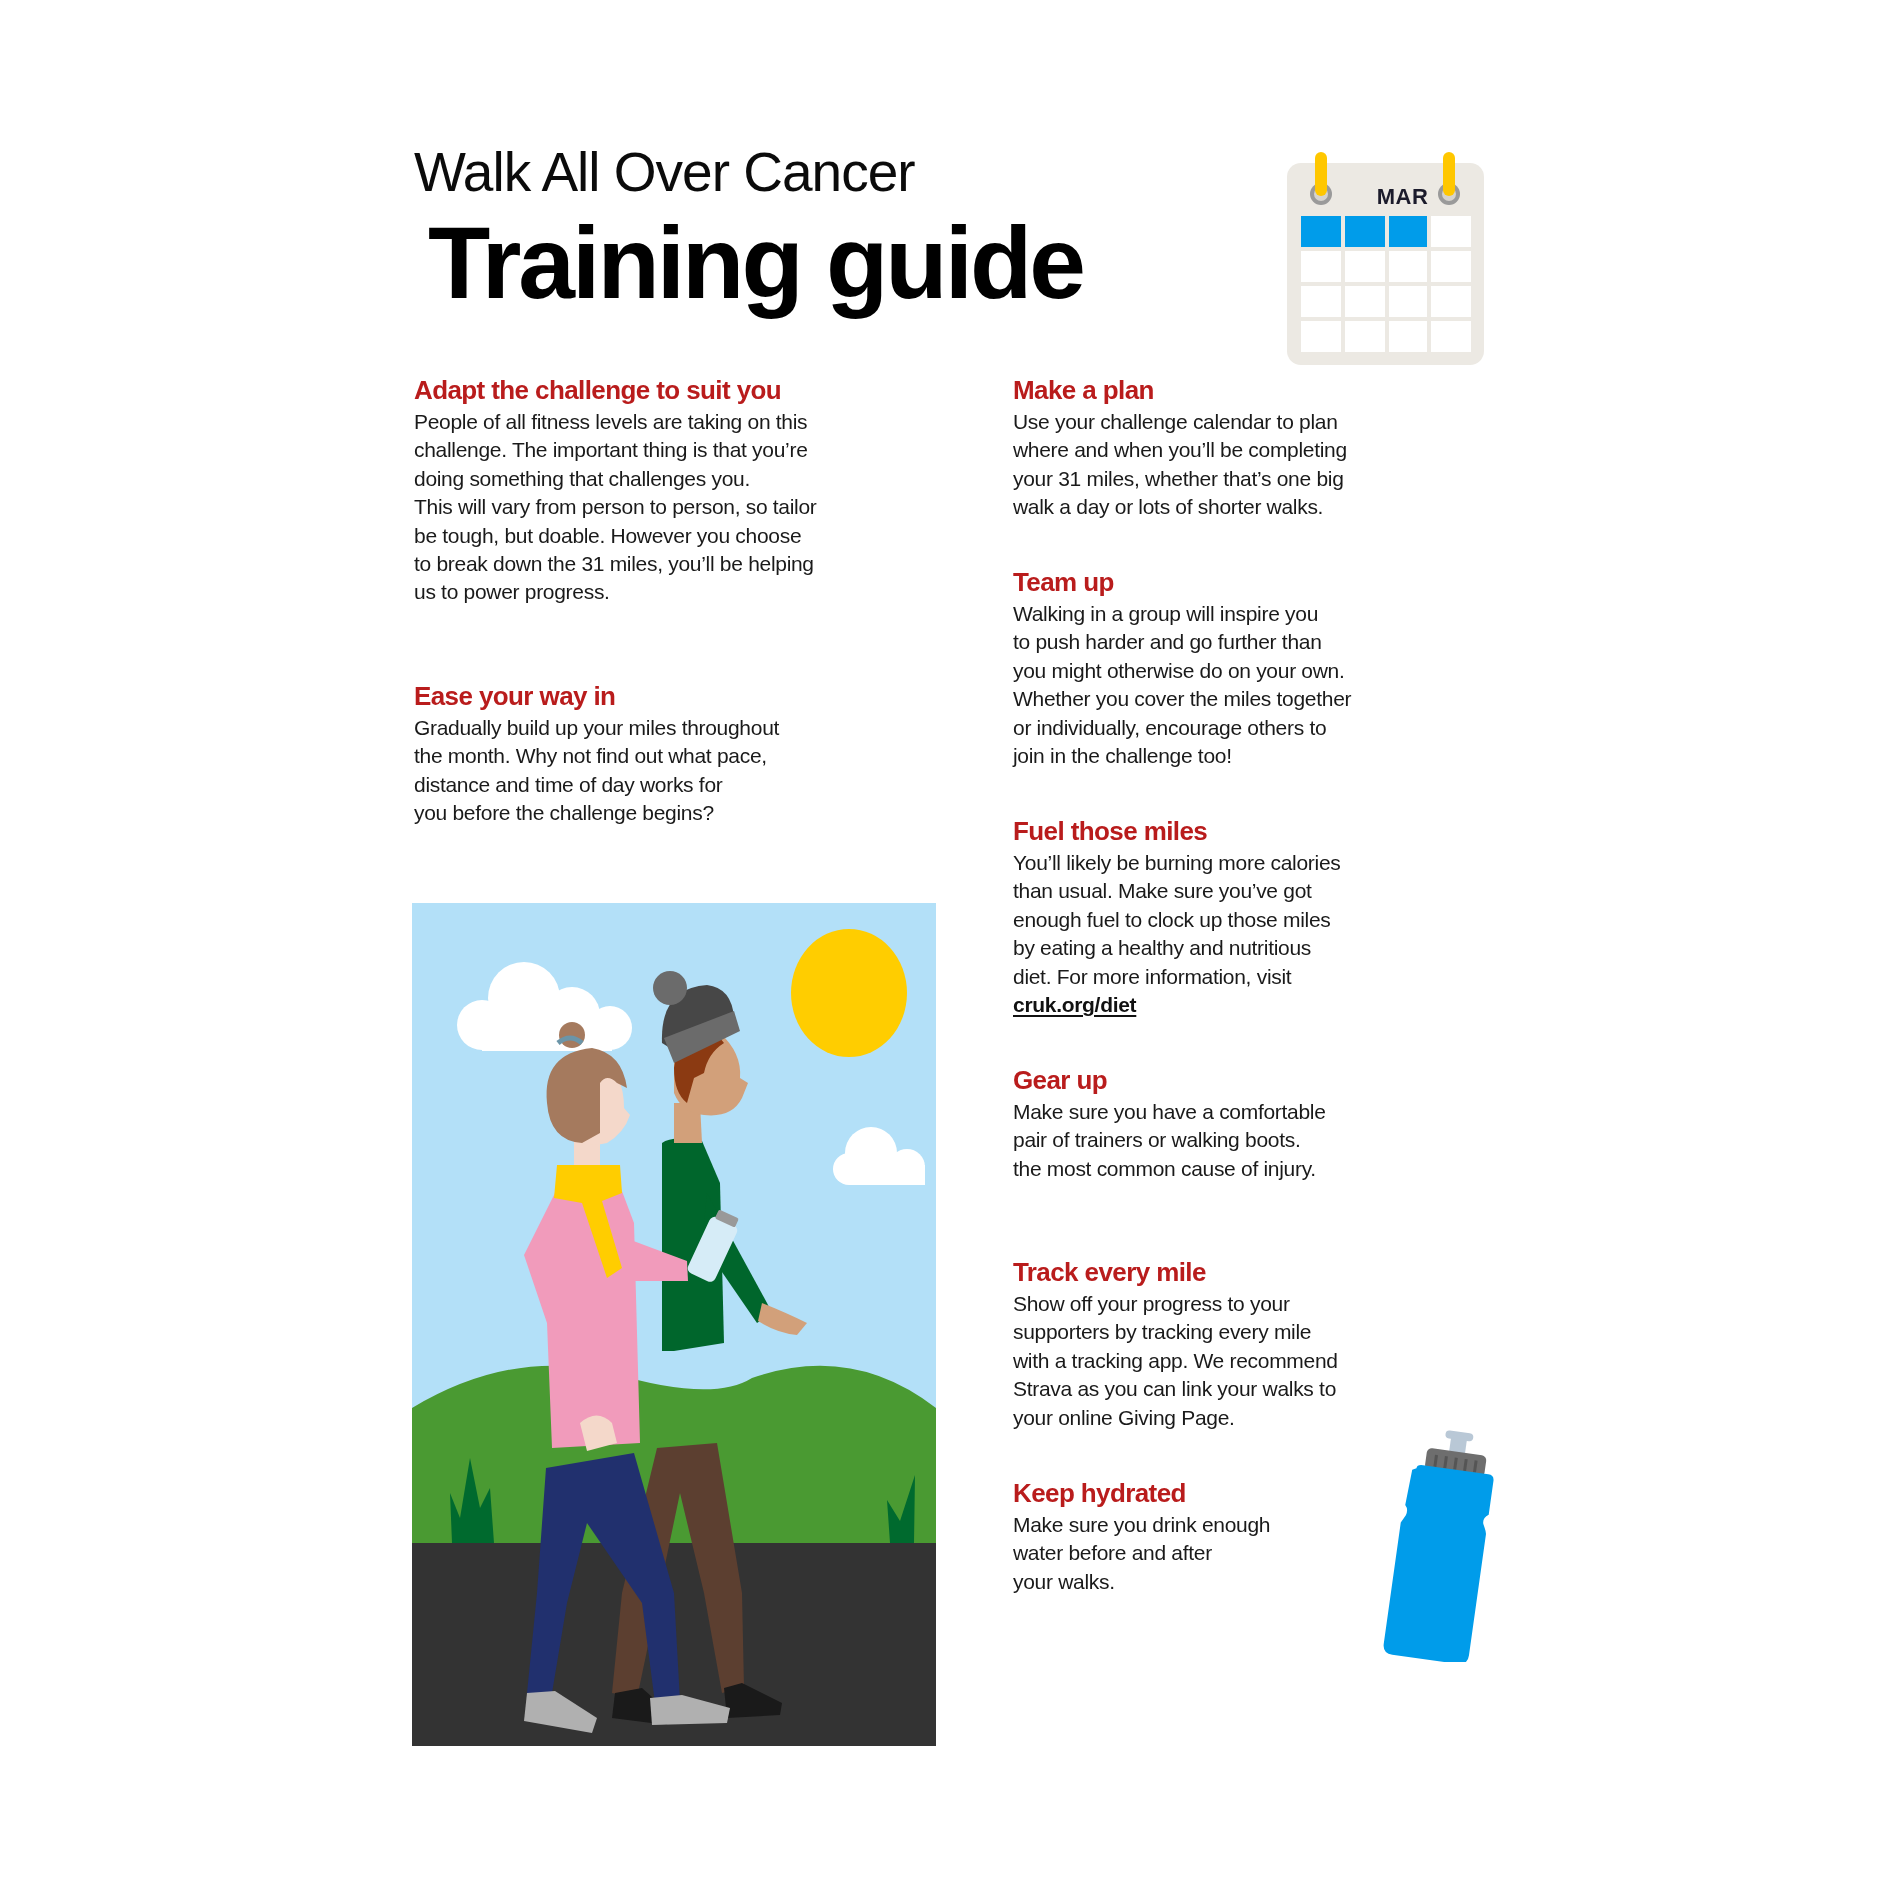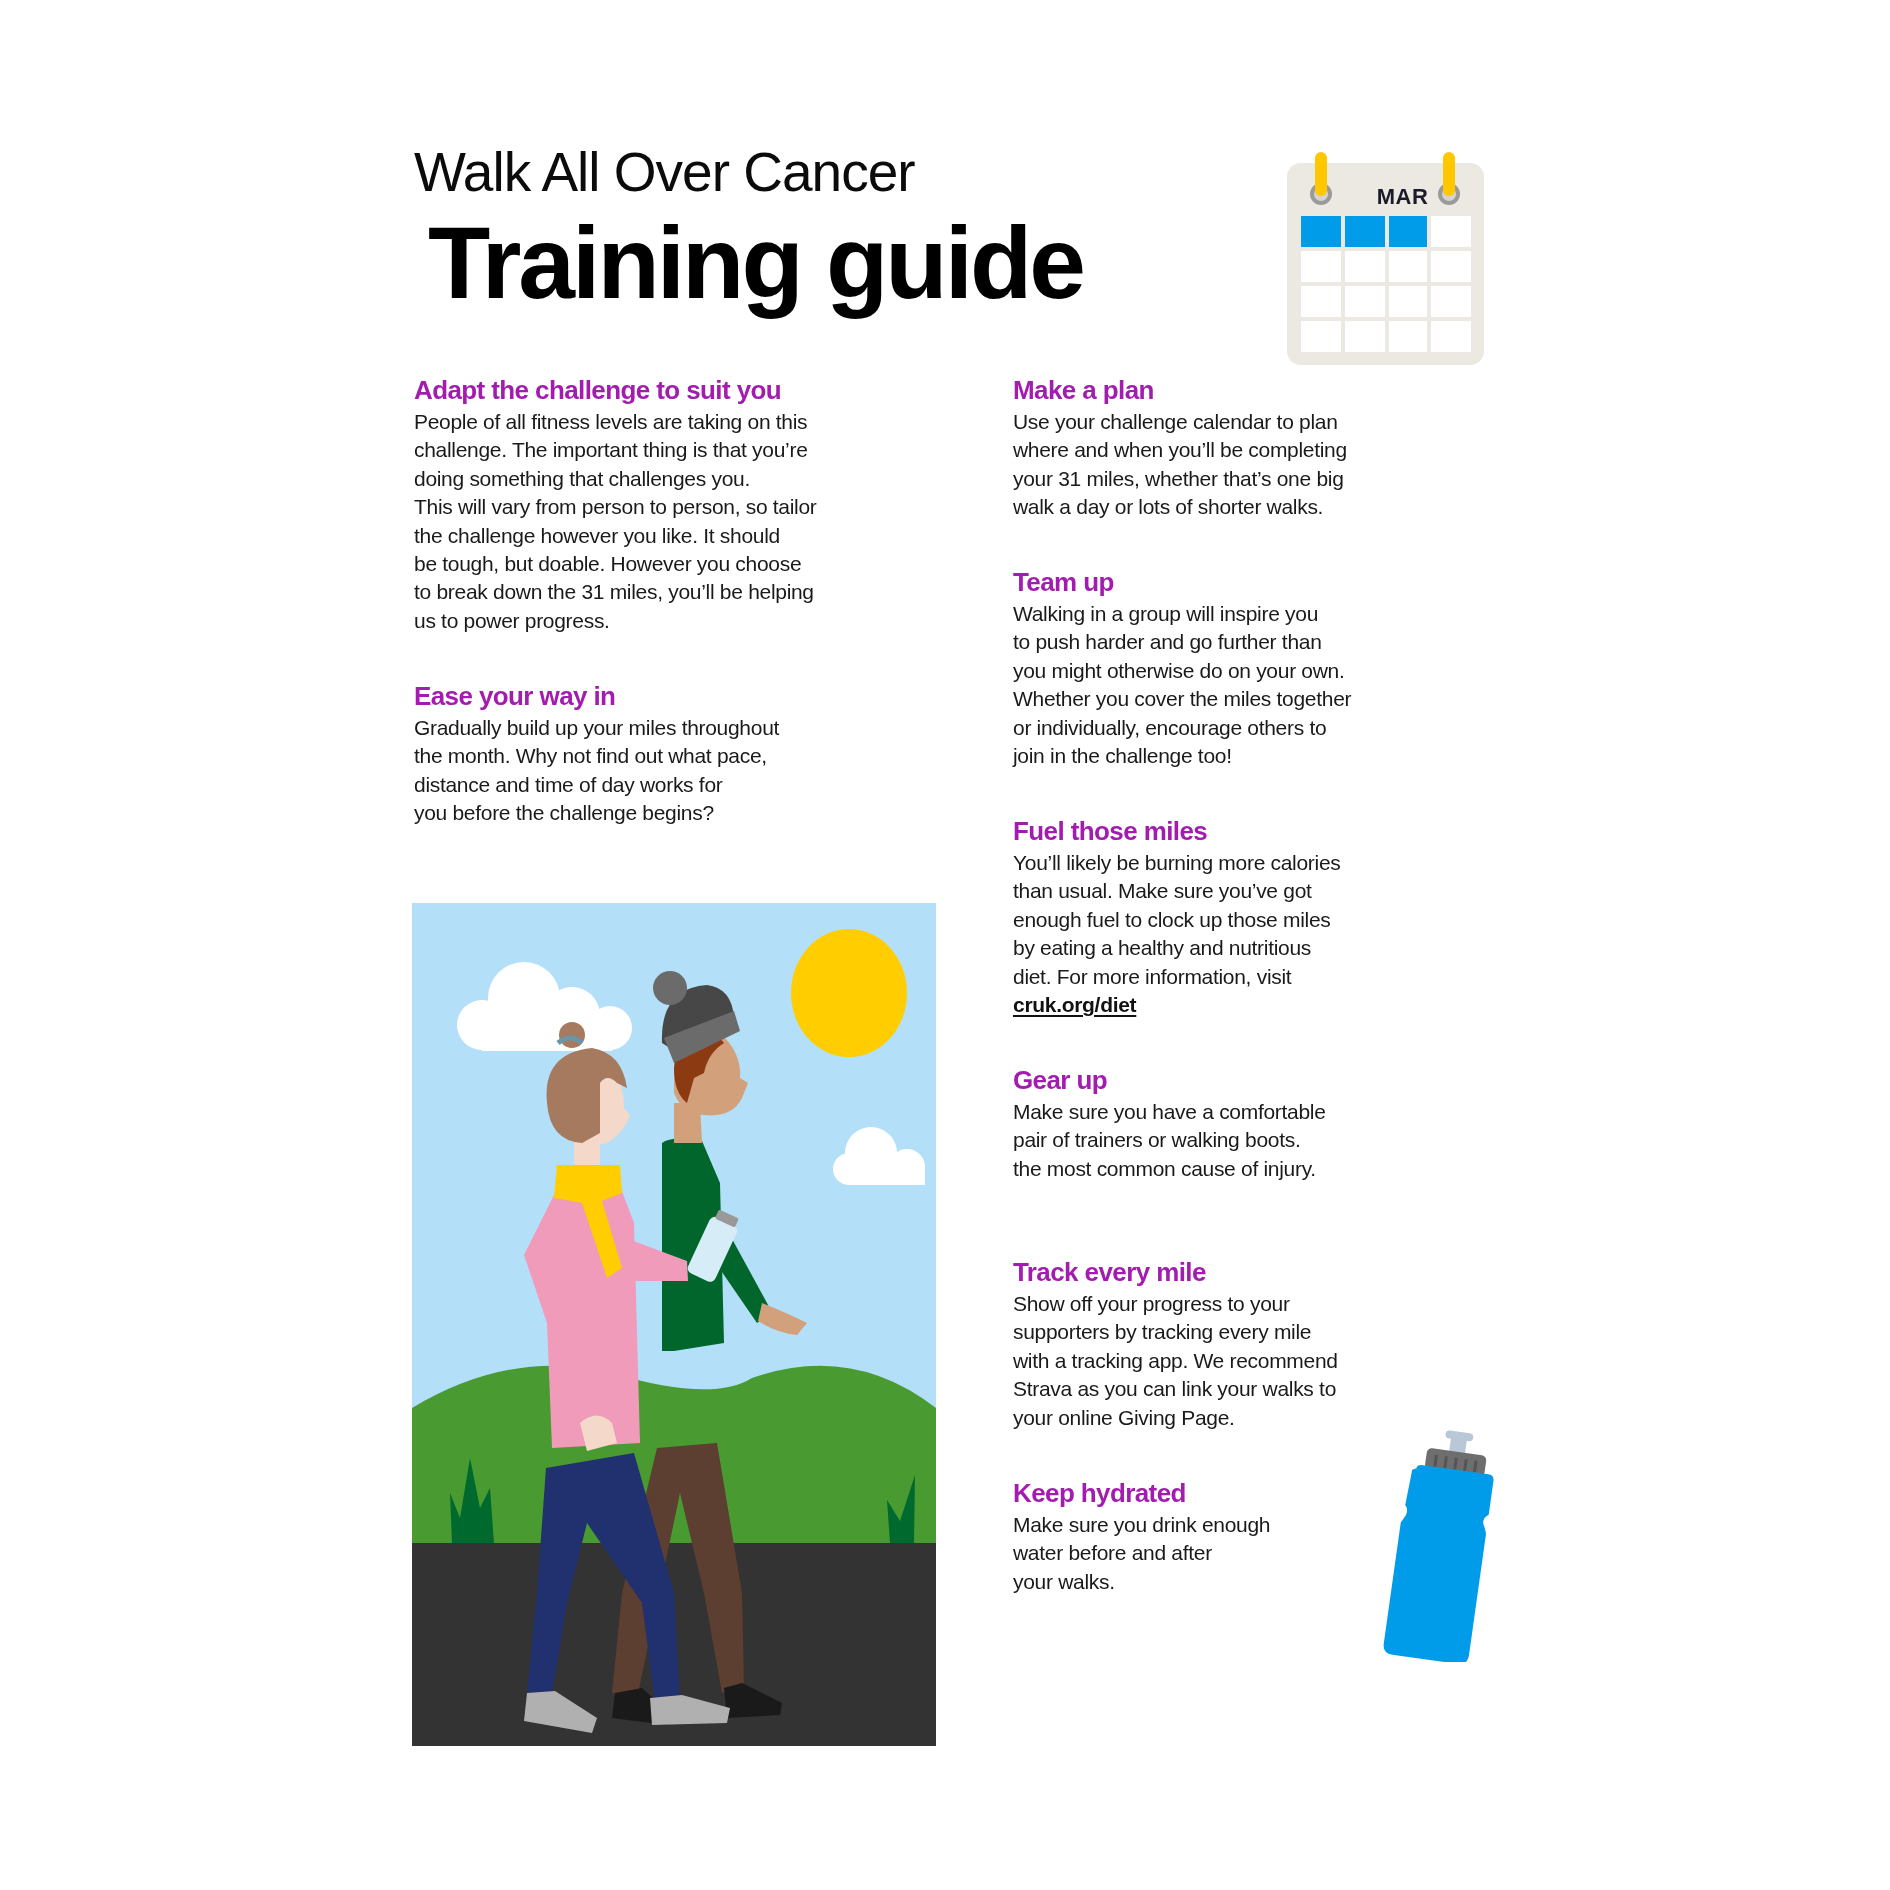--- a/index.html
+++ b/index.html
@@ -2,21 +2,21 @@
 <html><head>
 <meta charset="utf-8">
 <style>
   html, body { margin:0; padding:0; background:#ffffff; }
   body { width:1890px; height:1890px; position:relative; overflow:hidden;
          font-family:"Liberation Sans", sans-serif; color:#111; }
   .abs { position:absolute; }
   .supertitle { left:414px; top:140px; font-size:55px; font-weight:400; letter-spacing:-1px; color:#0b0b0b; line-height:64px; white-space:nowrap; }
   .title { left:420px; top:208px; font-size:102px; font-weight:700; letter-spacing:-3px; color:#000; line-height:110px; white-space:nowrap;margin-left:8px; }
   .section { position:absolute; width:540px; }
-  .section h2 { margin:0; font-size:26px; font-weight:700; letter-spacing:-0.6px; line-height:32px; color:#a21caf; white-space:nowrap; }
+  .section h2 { margin:0; font-size:26px; font-weight:700; letter-spacing:-0.6px; line-height:32px; color:#b91c1c; white-space:nowrap; }
   .section p { margin:2px 0 0 0; font-size:21px; line-height:28.4px; color:#1a1a1a; letter-spacing:-0.3px; }
   .section p span.line { display:block; white-space:nowrap; }
   .link { font-weight:700; text-decoration:underline; text-underline-offset:3px; color:#111; display:block; font-size:21px; line-height:28.4px; letter-spacing:-0.3px; }
   .illus { left:412px; top:903px; width:524px; height:843px; overflow:hidden; }
   .calendar { left:1287px; top:150px; width:200px; height:218px; }
   .bottle { left:1378px; top:1428px; width:120px; height:234px; }
 </style>
 </head>
 <body>
 
@@ -59,21 +59,20 @@
   <div class="abs" style="left:0;top:34px;width:231px;text-align:center;font-size:22px;font-weight:700;color:#1b1b2b;letter-spacing:0.5px;">MAR</div>
 </div>
 
 <div class="section" style="left:414px; top:374px;">
   <h2>Adapt the challenge to suit you</h2>
   <p>
     <span class="line">People of all fitness levels are taking on this</span>
     <span class="line">challenge. The important thing is that you’re</span>
     <span class="line">doing something that challenges you.</span>
     <span class="line">This will vary from person to person, so tailor</span>
-    <span class="line">the challenge however you like. It should</span>
     <span class="line">be tough, but doable. However you choose</span>
     <span class="line">to break down the 31 miles, you’ll be helping</span>
     <span class="line">us to power progress.</span>
   </p>
 </div>
 
 <div class="section" style="left:414px; top:680px;">
   <h2>Ease your way in</h2>
   <p>
     <span class="line">Gradually build up your miles throughout</span>

